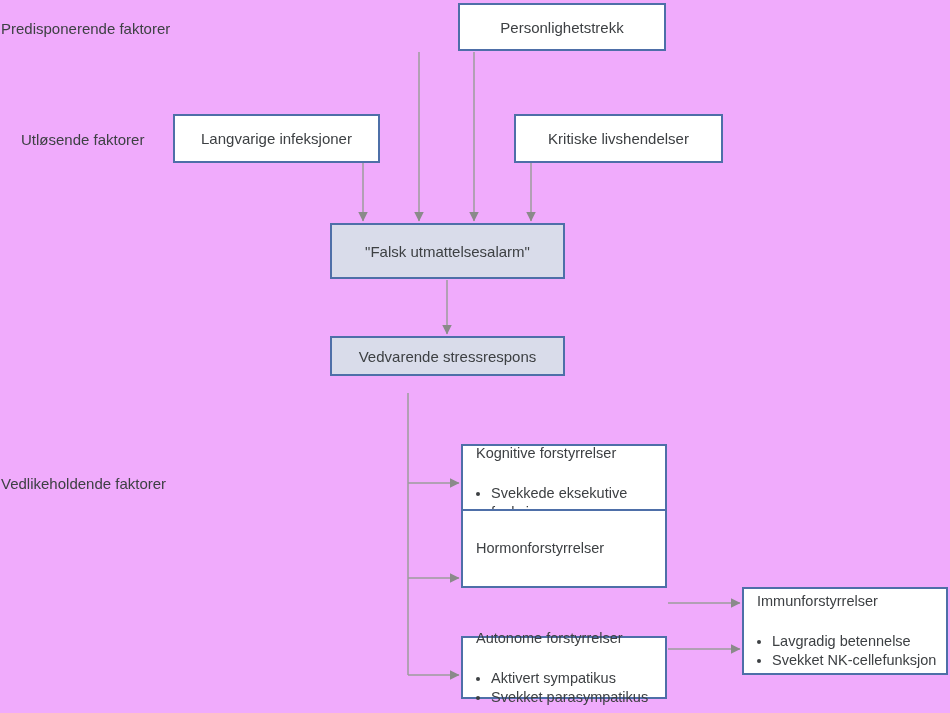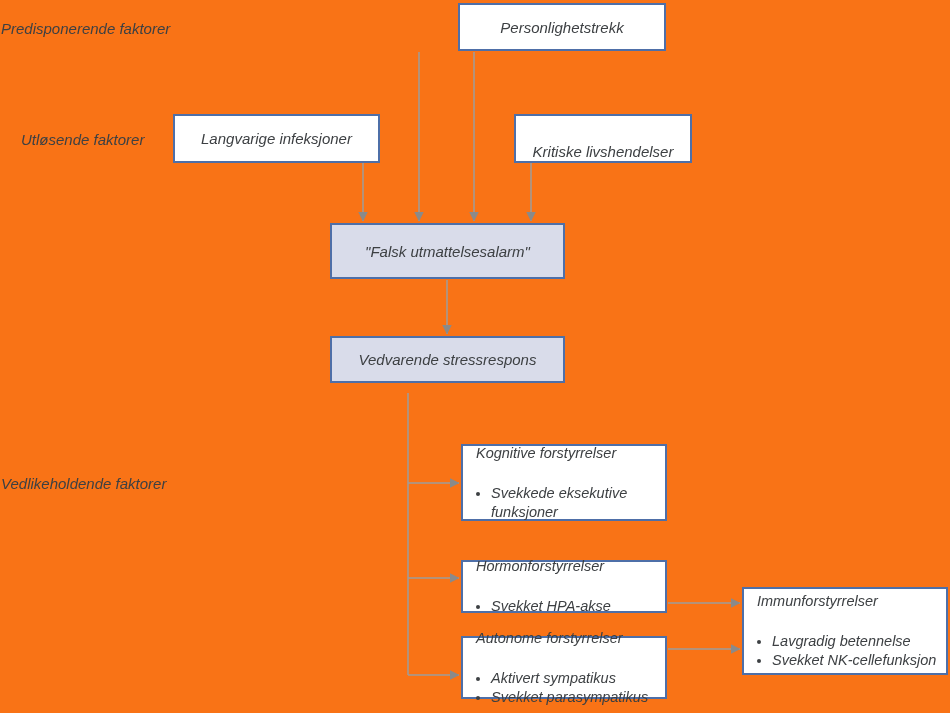--- a/index.html
+++ b/index.html
@@ -5,24 +5,23 @@
   html, body {
     margin: 0;
     padding: 0;
     background: #ffffff;
     font-family: "Liberation Sans", "DejaVu Sans", sans-serif;
   }
   #stage {
     position: relative;
     width: 950px;
     height: 713px;
-    background: #f97316;
+    background: #f0abfc;
     overflow: hidden;
     color: var(--text, #3d4043);
-    font-style: italic;
   }
   #connector-layer {
     position: absolute;
     left: 0; top: 0;
     width: 950px; height: 713px;
     pointer-events: none;
   }
   #connector-layer line, #connector-layer polyline {
     stroke: var(--arrow-line, #9d9d9d);
     stroke-width: 1.5;
@@ -107,44 +106,41 @@
 
 
   <div class="node" style="left:173px; top:114px; width:207px; height:49px;">
     <span>Langvarige infeksjoner</span>
   </div>
 
   <div class="node" style="left:458px; top:3px; width:208px; height:48px;">
     <span>Personlighetstrekk</span>
   </div>
 
-  <div class="node" style="left:514px; top:114px; width:178px; height:49px;align-items:flex-end;">
+  <div class="node" style="left:514px; top:114px; width:209px; height:49px;">
     <span>Kritiske livshendelser</span>
   </div>
 
   <div class="node highlight" style="left:330px; top:223px; width:235px; height:56px;">
     <span>"Falsk utmattelsesalarm"</span>
   </div>
 
-  <div class="node highlight" style="left:330px; top:336px; width:235px; height:47px;">
+  <div class="node highlight" style="left:330px; top:336px; width:235px; height:40px;">
     <span>Vedvarende stressrespons</span>
   </div>
 
   <div class="node detail" style="left:461px; top:444px; width:206px; height:77px;">
     <div class="detail-title">Kognitive forstyrrelser</div>
     <ul>
       <li>Svekkede eksekutive funksjoner</li>
     </ul>
   </div>
 
-  <div class="node detail" style="left:461px; top:560px; width:206px; height:53px;">
+  <div class="node detail" style="left:461px; top:509px; width:206px; height:79px;">
     <div class="detail-title">Hormonforstyrrelser</div>
-    <ul>
-      <li>Svekket HPA-akse</li>
-    </ul>
   </div>
 
   <div class="node detail" style="left:461px; top:636px; width:206px; height:63px;">
     <div class="detail-title">Autonome forstyrrelser</div>
     <ul>
       <li>Aktivert sympatikus</li>
       <li>Svekket parasympatikus</li>
     </ul>
   </div>
 

